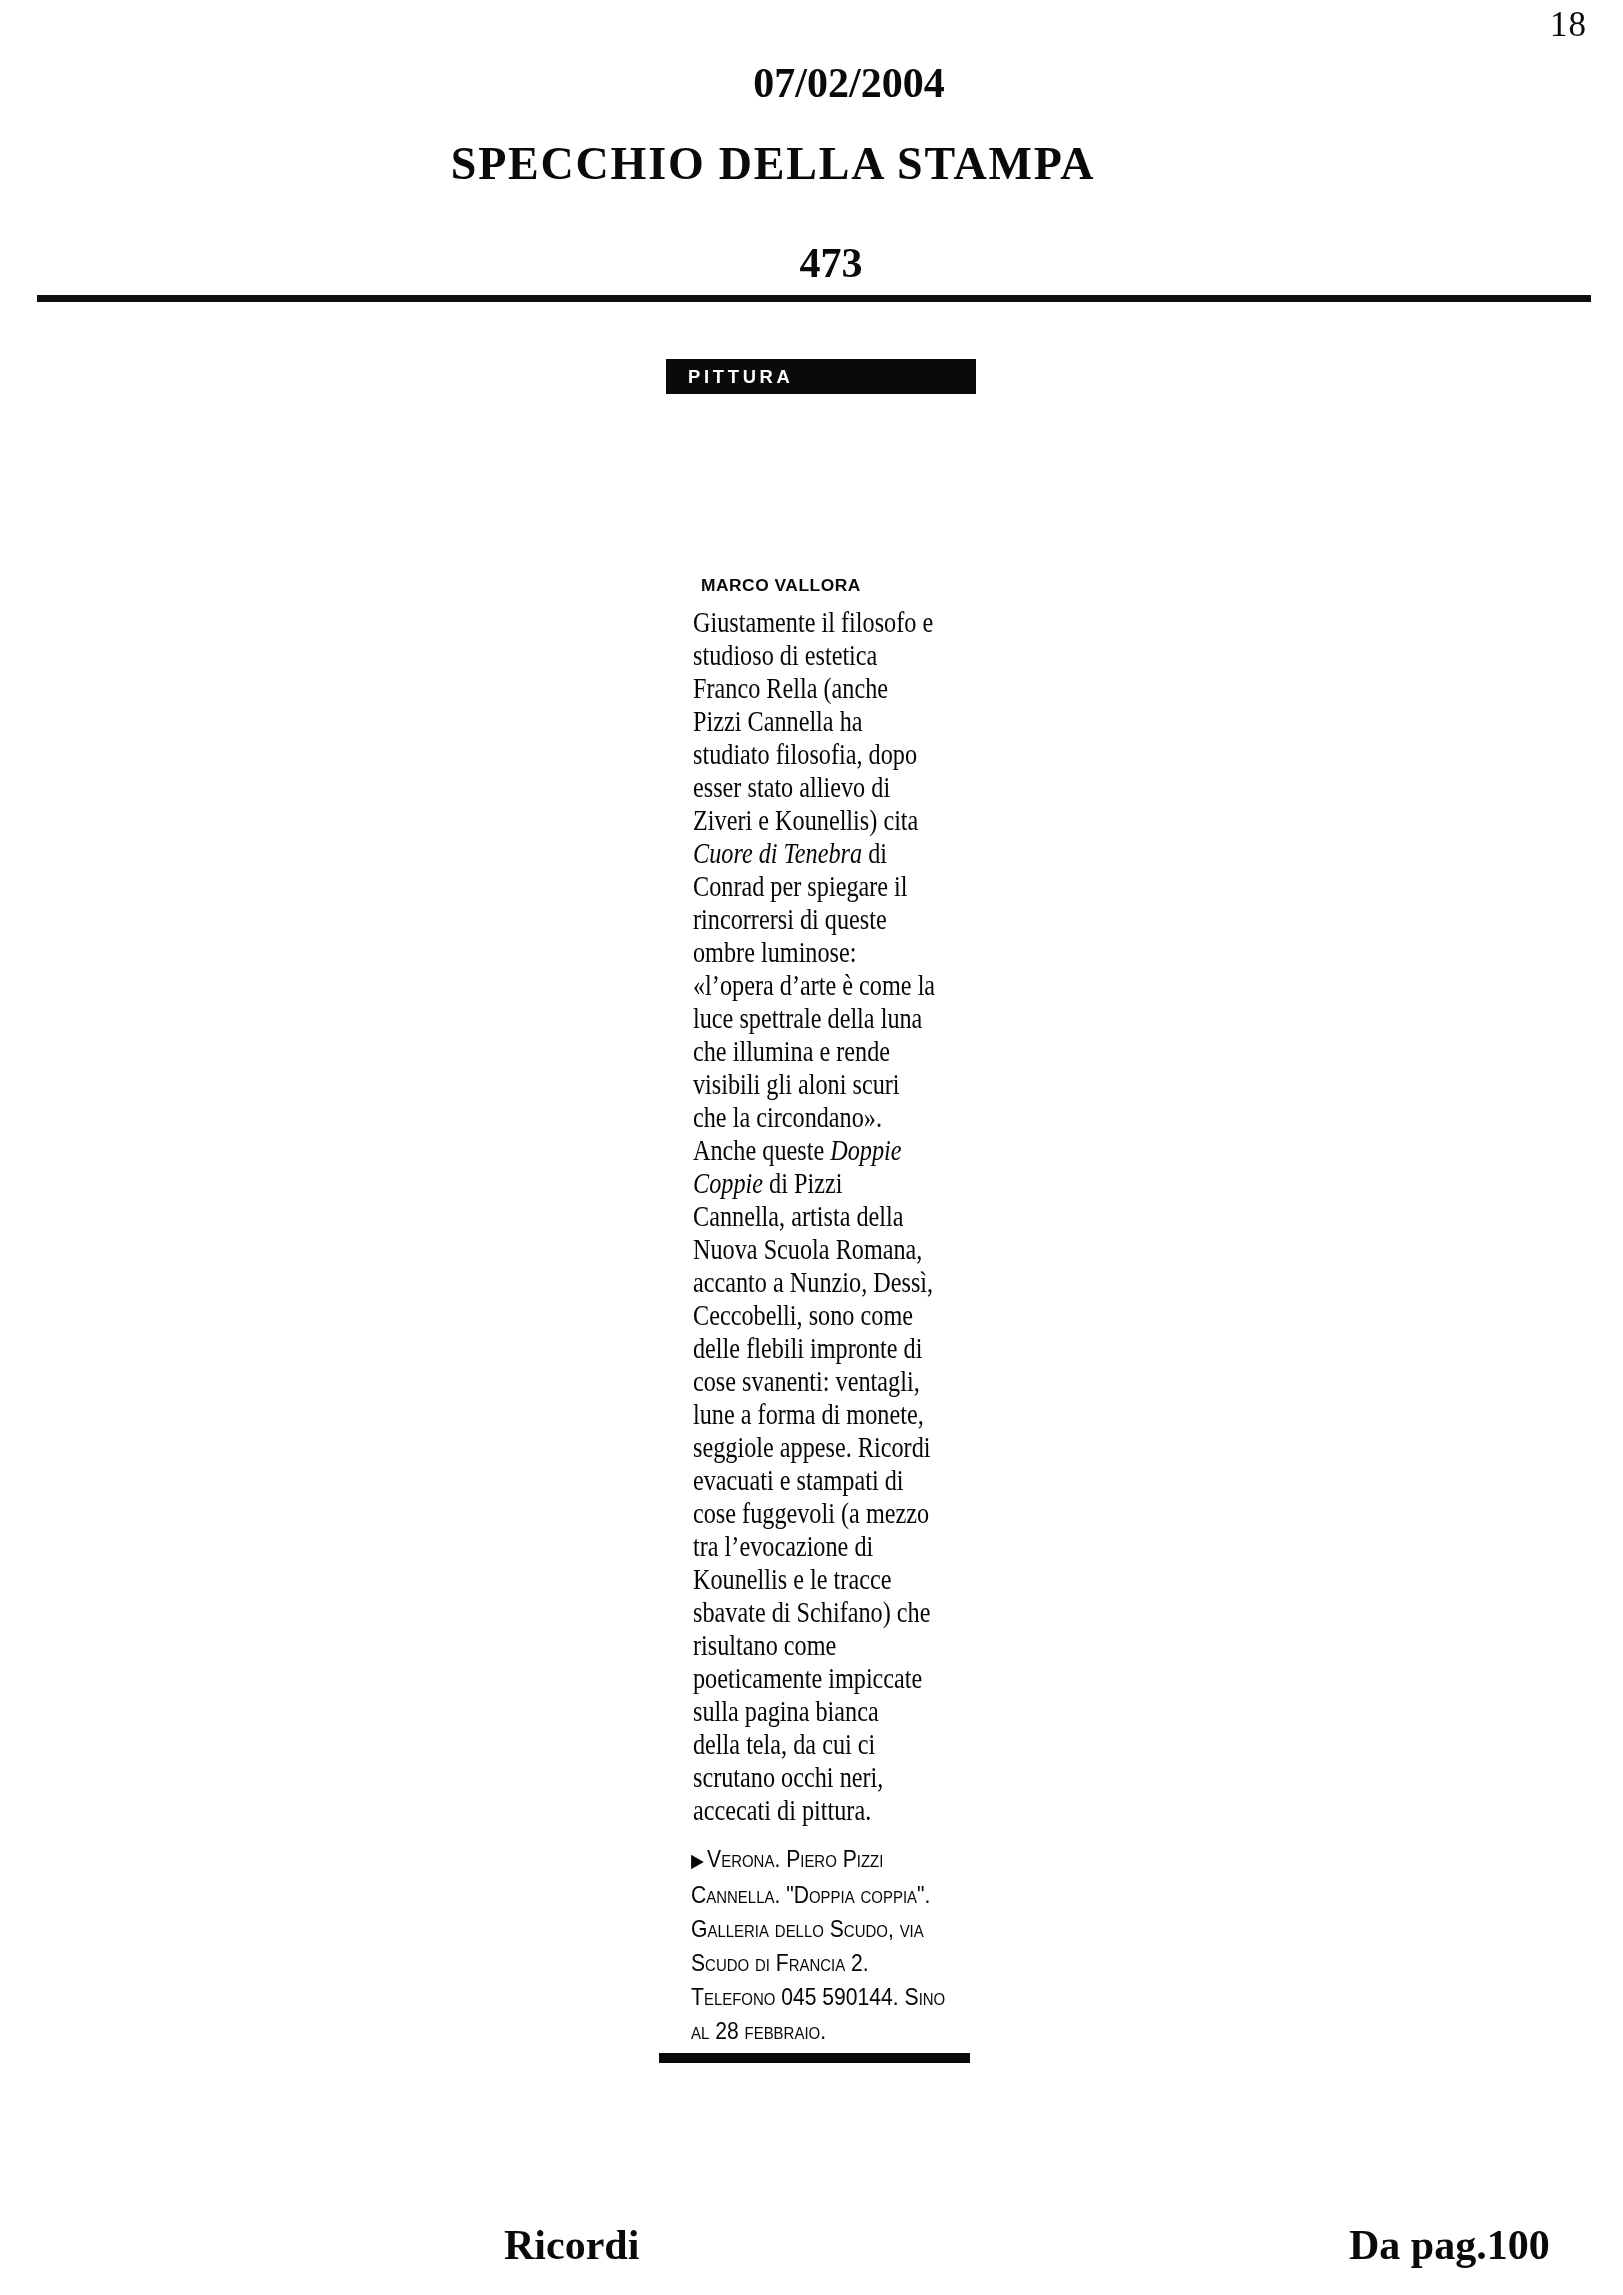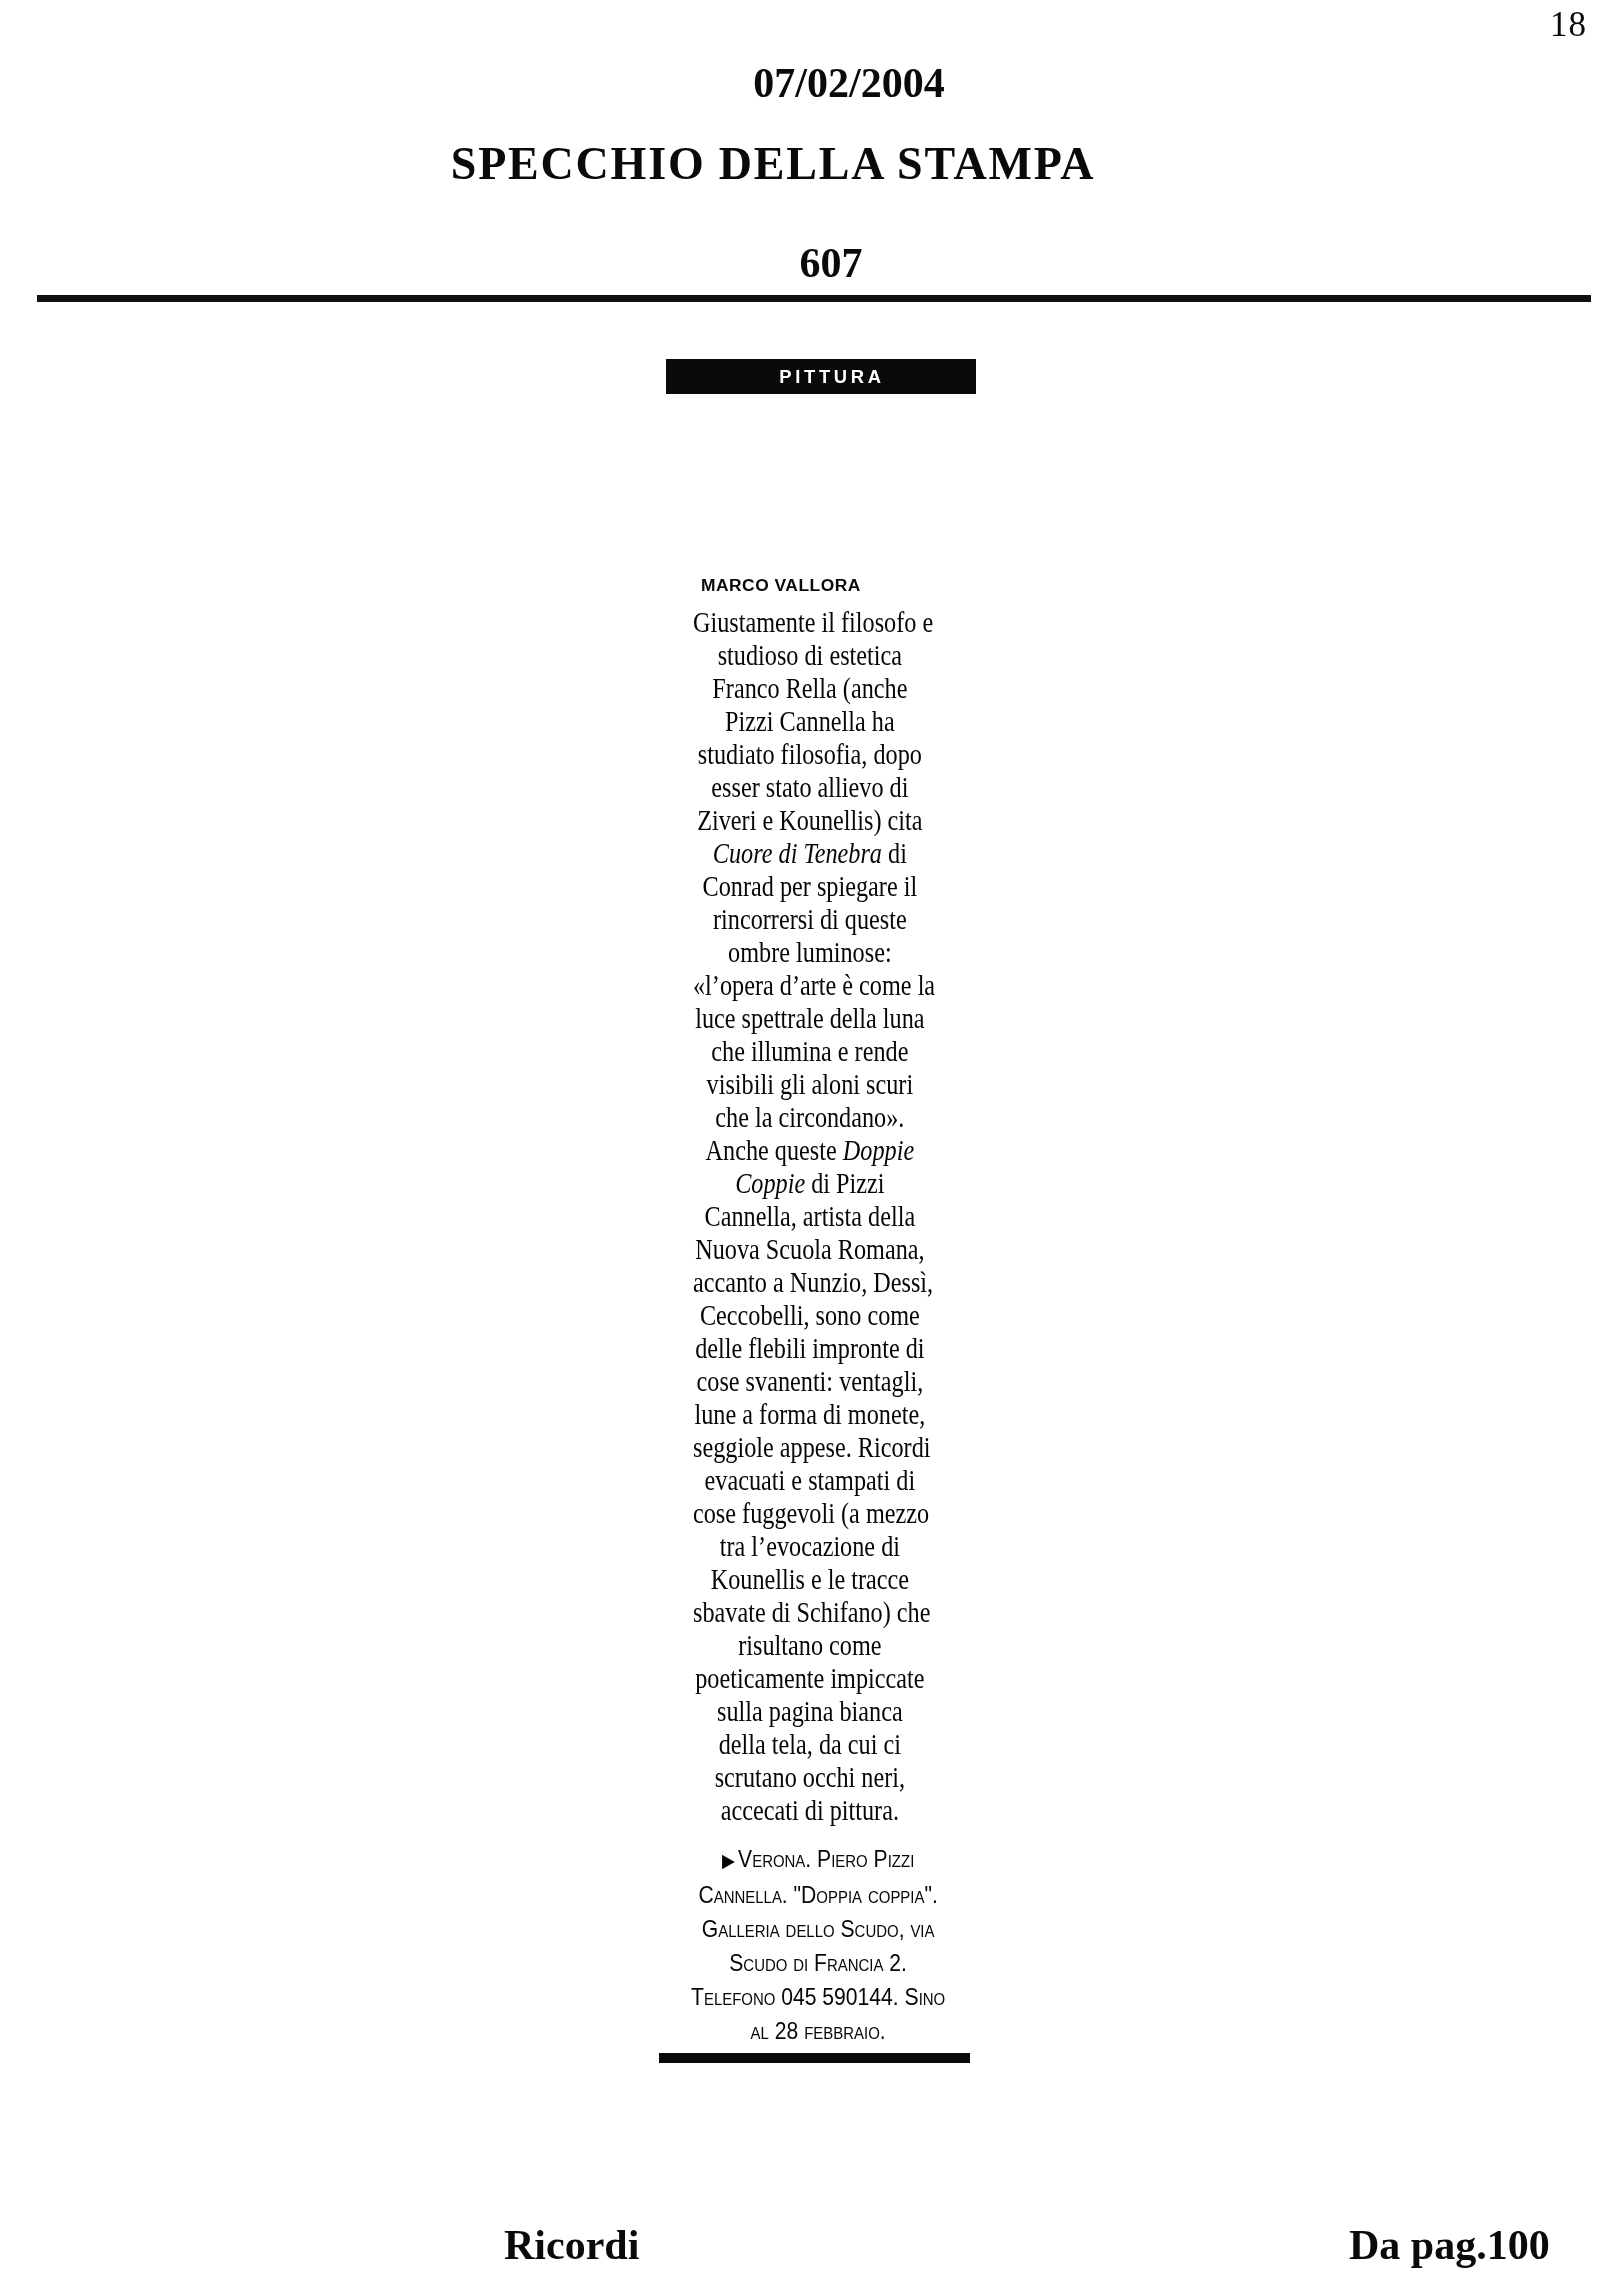--- a/index.html
+++ b/index.html
@@ -4,21 +4,20 @@
 <style>
   html, body { margin: 0; padding: 0; }
   .page {
     position: relative;
     width: 1619px;
     height: 2296px;
     background: #ffffff;
     overflow: hidden;
     font-family: "Liberation Serif", "DejaVu Serif", serif;
     color: #0a0a0a;
-    text-align: center;
   }
   .abs { position: absolute; }
 
   .page-number {
     left: 1550px; top: 7.3px;
     font-size: 35px; line-height: 1;
     letter-spacing: 0.9px;
   }
   .date {
     left: 849px; top: 62px;
@@ -136,21 +135,21 @@
 <body>
 
 <div class="page">
 
   <div class="abs page-number">18</div>
 
   <div class="abs date">07/02/2004</div>
 
   <div class="abs masthead">SPECCHIO DELLA STAMPA</div>
 
-  <div class="abs issue">607</div>
+  <div class="abs issue">473</div>
 
   <div class="abs header-rule"></div>
 
   <div class="abs kicker-box">
     <span>PITTURA</span>
   </div>
 
 
   <div class="abs byline">MARCO VALLORA</div>
 

